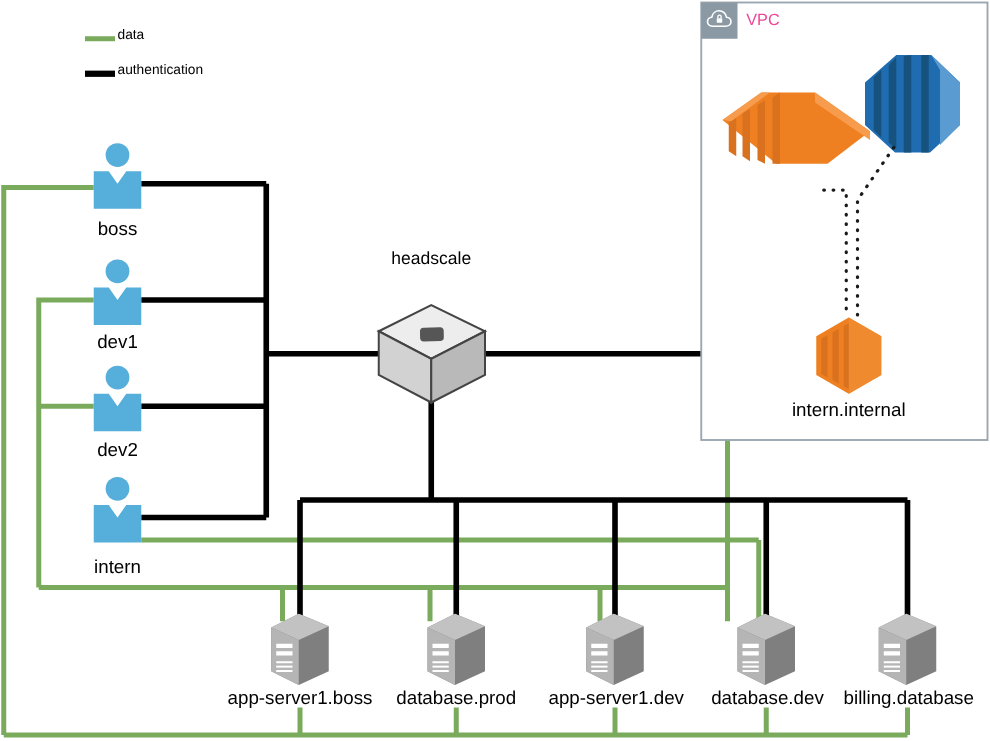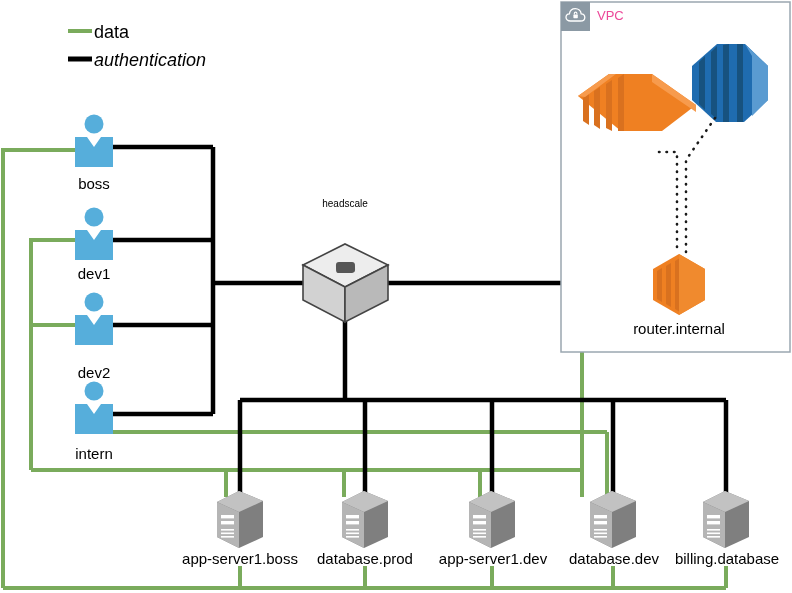--- a/index.html
+++ b/index.html
@@ -24,27 +24,27 @@
   }
   .lbl {
     position: absolute;
     font-family: "Liberation Sans", sans-serif;
     color: #000000;
     white-space: nowrap;
     text-align: center;
     line-height: 1.15;
   }
   .legend-lbl {
-    font-size: 18px;
+    font-size: 11px;
   }
   .node-lbl {
     font-size: 15px;
   }
   .center-lbl {
-    font-size: 10px;
+    font-size: 14px;
   }
   .vpc-lbl {
     font-size: 13px;
     color: #ec4899;
   }
 </style>
 </head>
 <body>
 
 <div id="canvas">
@@ -201,32 +201,32 @@
       </g>
     <g>
         <use href="#serverGlyph" x="590" y="491"></use>
       </g>
     <g>
         <use href="#serverGlyph" x="703" y="491"></use>
       </g>
   </svg>
 
   <div class="lbl legend-lbl" style="left:94px; top:22px;">data</div>
-  <div class="lbl legend-lbl" style="left:94px; top:50px;font-style:italic;">authentication</div>
+  <div class="lbl legend-lbl" style="left:94px; top:50px;">authentication</div>
 
   <div class="lbl node-lbl" style="left:44px; top:175px; width:100px;">boss</div>
   <div class="lbl node-lbl" style="left:44px; top:265px; width:100px;">dev1</div>
-  <div class="lbl node-lbl" style="left:44px; top:352px; width:100px;margin-top:12px;">dev2</div>
+  <div class="lbl node-lbl" style="left:44px; top:352px; width:100px;">dev2</div>
   <div class="lbl node-lbl" style="left:44px; top:445px; width:100px;">intern</div>
 
   <div class="lbl center-lbl" style="left:285px; top:198px; width:120px;">headscale</div>
 
   <div class="lbl vpc-lbl" style="left:597px; top:9px;">VPC</div>
 
-  <div class="lbl node-lbl" style="left:604px; top:320px; width:150px;">router.internal</div>
+  <div class="lbl node-lbl" style="left:604px; top:320px; width:150px;">intern.internal</div>
 
   <div class="lbl node-lbl" style="left:180px; top:550px; width:120px;">app-server1.boss</div>
   <div class="lbl node-lbl" style="left:308px; top:550px; width:114px;">database.prod</div>
   <div class="lbl node-lbl" style="left:436px; top:550px; width:114px;">app-server1.dev</div>
   <div class="lbl node-lbl" style="left:559px; top:550px; width:110px;">database.dev</div>
   <div class="lbl node-lbl" style="left:670px; top:550px; width:114px;">billing.database</div>
 
 </div>
 
 </body></html>

